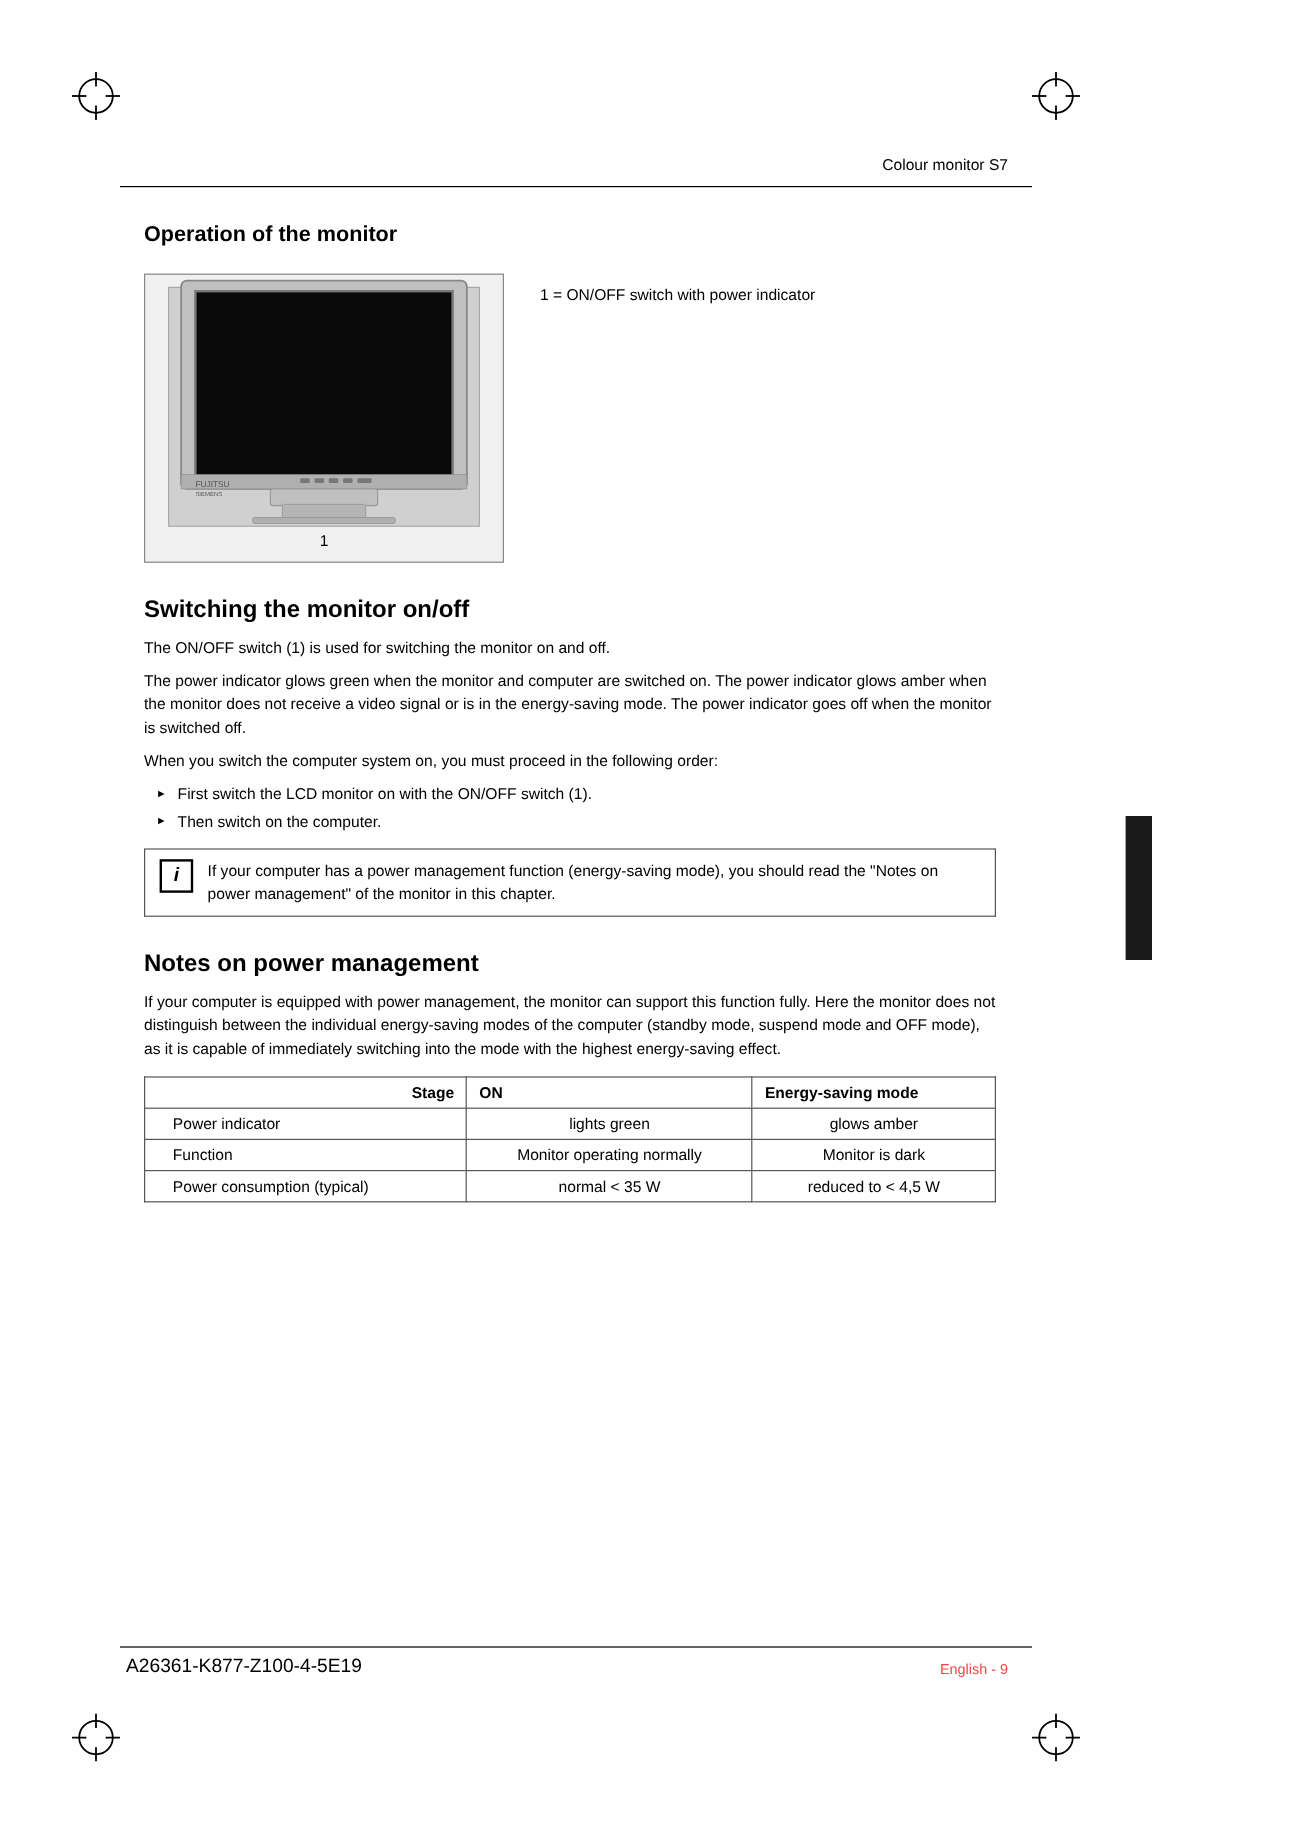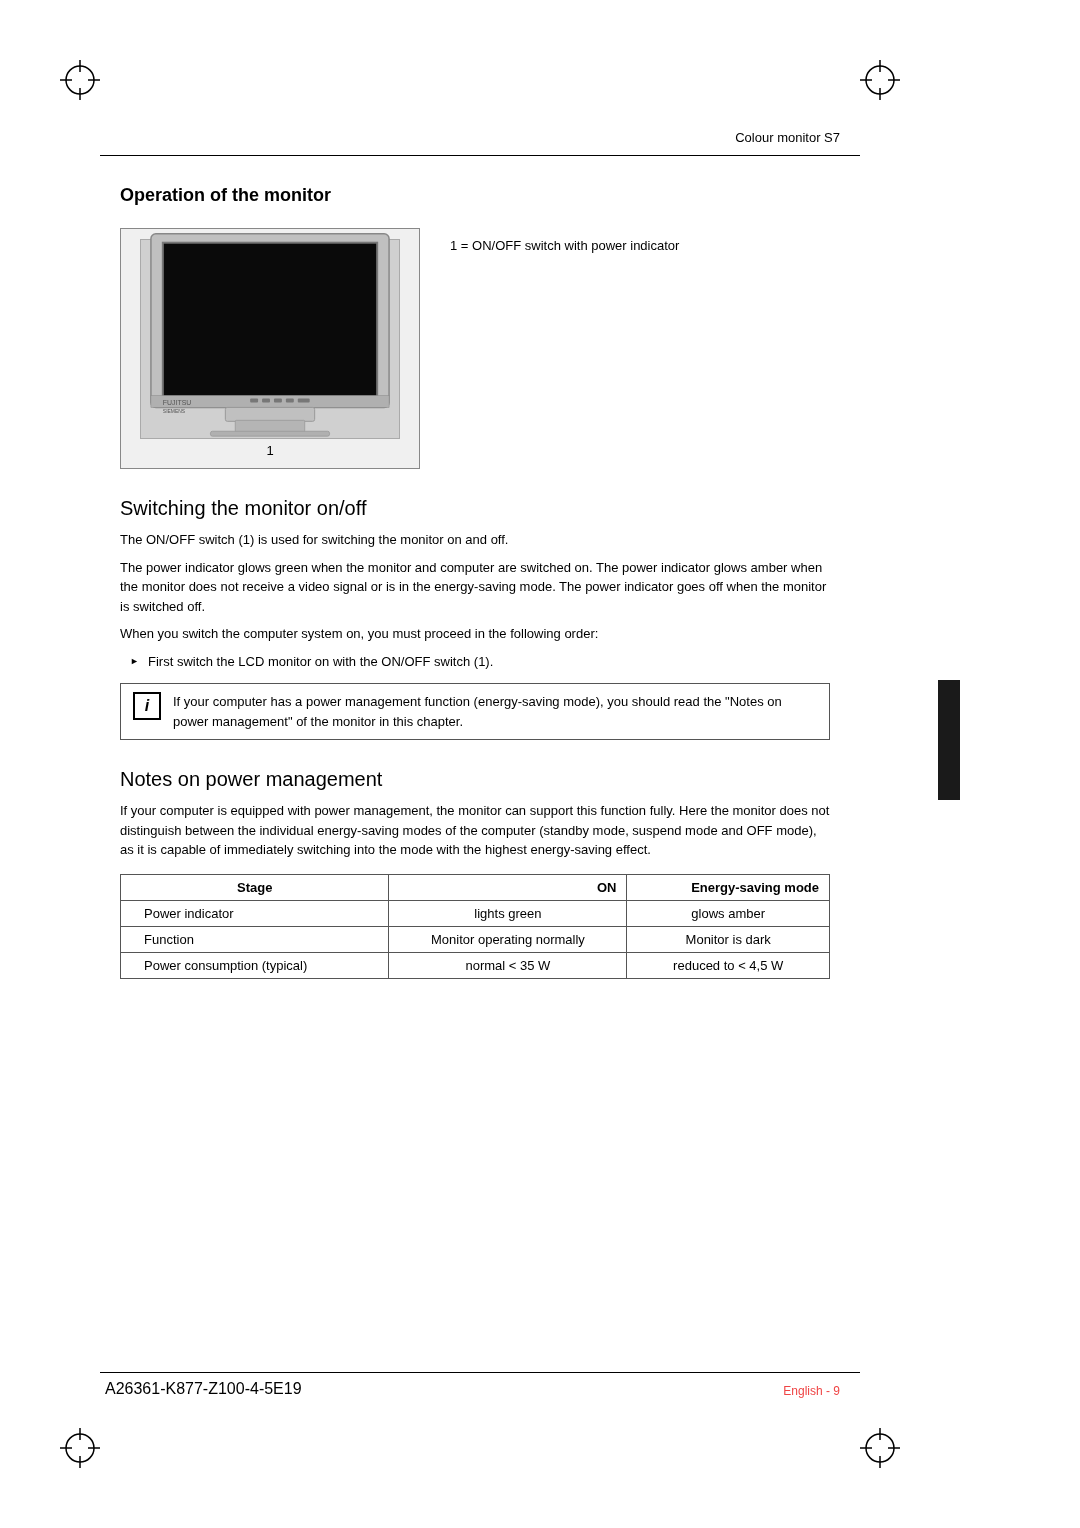--- a/index.html
+++ b/index.html
@@ -153,21 +153,21 @@
     
     .top-note {
       flex: 1;
       padding-top: 10px;
       font-size: 13px;
     }
 
     
     .section-heading {
       font-size: 20px;
-      font-weight: normal;
+      font-weight: bold;
       margin-top: 28px;
       margin-bottom: 10px;
     }
 
     
     .para {
       font-size: 13px;
       line-height: 1.5;
       margin-bottom: 8px;
     }
@@ -229,36 +229,36 @@
       border-collapse: collapse;
       margin-top: 14px;
       font-size: 13px;
     }
 
     .data-table th {
       background: #fff;
       font-weight: bold;
       border: 1px solid #555;
       padding: 5px 10px;
-      text-align: right;
+      text-align: left;
     }
 
     .data-table td {
       border: 1px solid #555;
       padding: 5px 10px;
       text-align: center;
     }
 
     .data-table td:first-child {
       text-align: left;
       padding-left: 23px;
     }
 
     .data-table th:first-child {
-      text-align: center;
+      text-align: right;
     }
   </style>
 </head>
 <body>
 
 <div class="page-container">
 
   <div class="corner-mark corner-tl">
     <svg viewBox="0 0 40 40">
         <circle cx="20" cy="20" r="14" fill="none" stroke="#000" stroke-width="1.5"></circle>
@@ -347,20 +347,21 @@
     </div>
 
     <div class="section-heading">Switching the monitor on/off</div>
 
     <p class="para">The ON/OFF switch (1) is used for switching the monitor on and off.</p>
     <p class="para">The power indicator glows green when the monitor and computer are switched on. The power indicator glows amber when the monitor does not receive a video signal or is in the energy-saving mode. The power indicator goes off when the monitor is switched off.</p>
     <p class="para">When you switch the computer system on, you must proceed in the following order:</p>
 
     <ul class="bullet-list">
       <li>First switch the LCD monitor on with the ON/OFF switch (1).</li>
+      <li>Then switch on the computer.</li>
     </ul>
 
     <div class="info-box">
       <div class="info-icon">i</div>
       <div class="info-text">If your computer has a power management function (energy-saving mode), you should read the "Notes on power management" of the monitor in this chapter.</div>
     </div>
 
     <div class="section-heading">Notes on power management</div>
 
     <p class="para">If your computer is equipped with power management, the monitor can support this function fully. Here the monitor does not distinguish between the individual energy-saving modes of the computer (standby mode, suspend mode and OFF mode), as it is capable of immediately switching into the mode with the highest energy-saving effect.</p>

